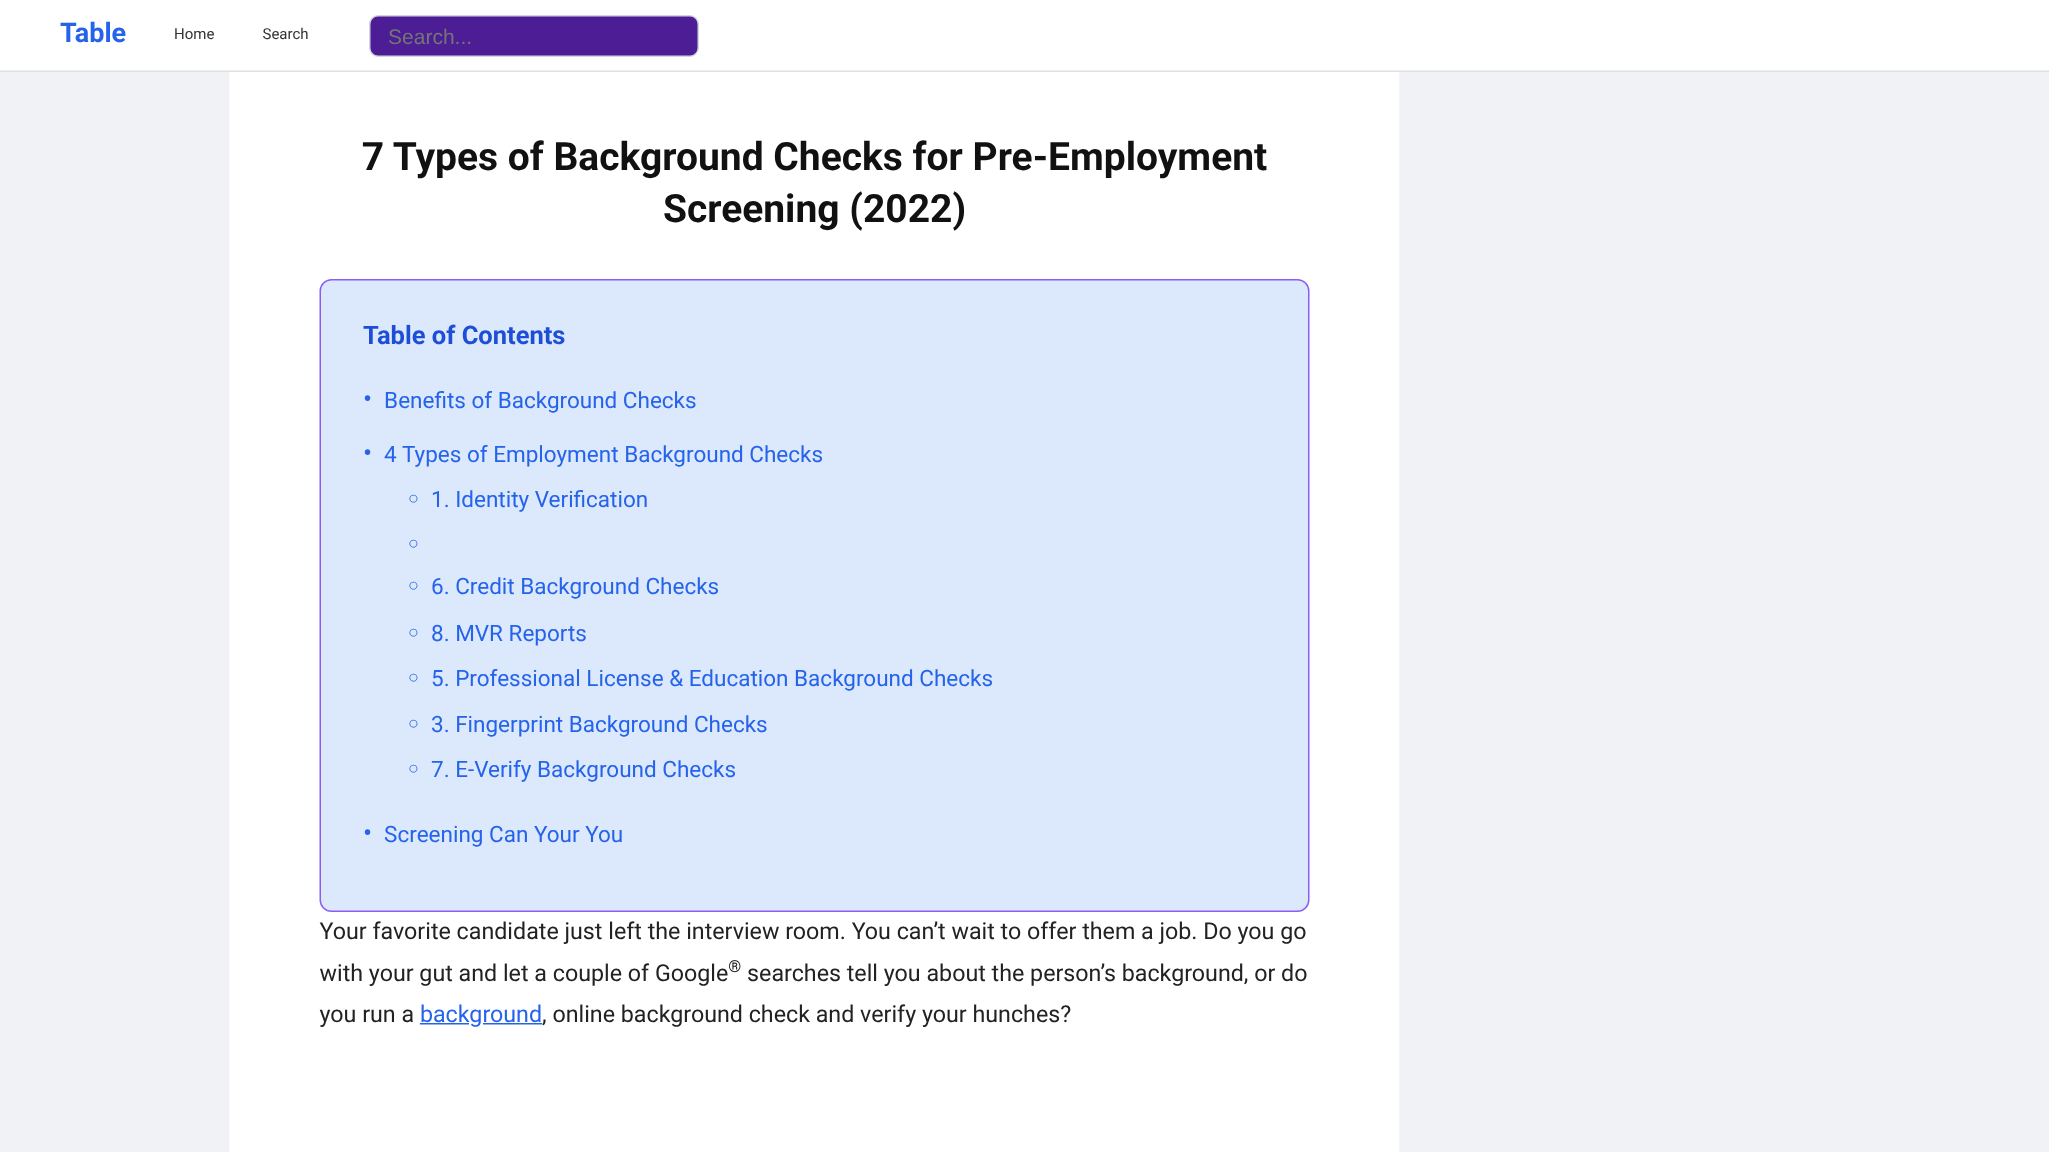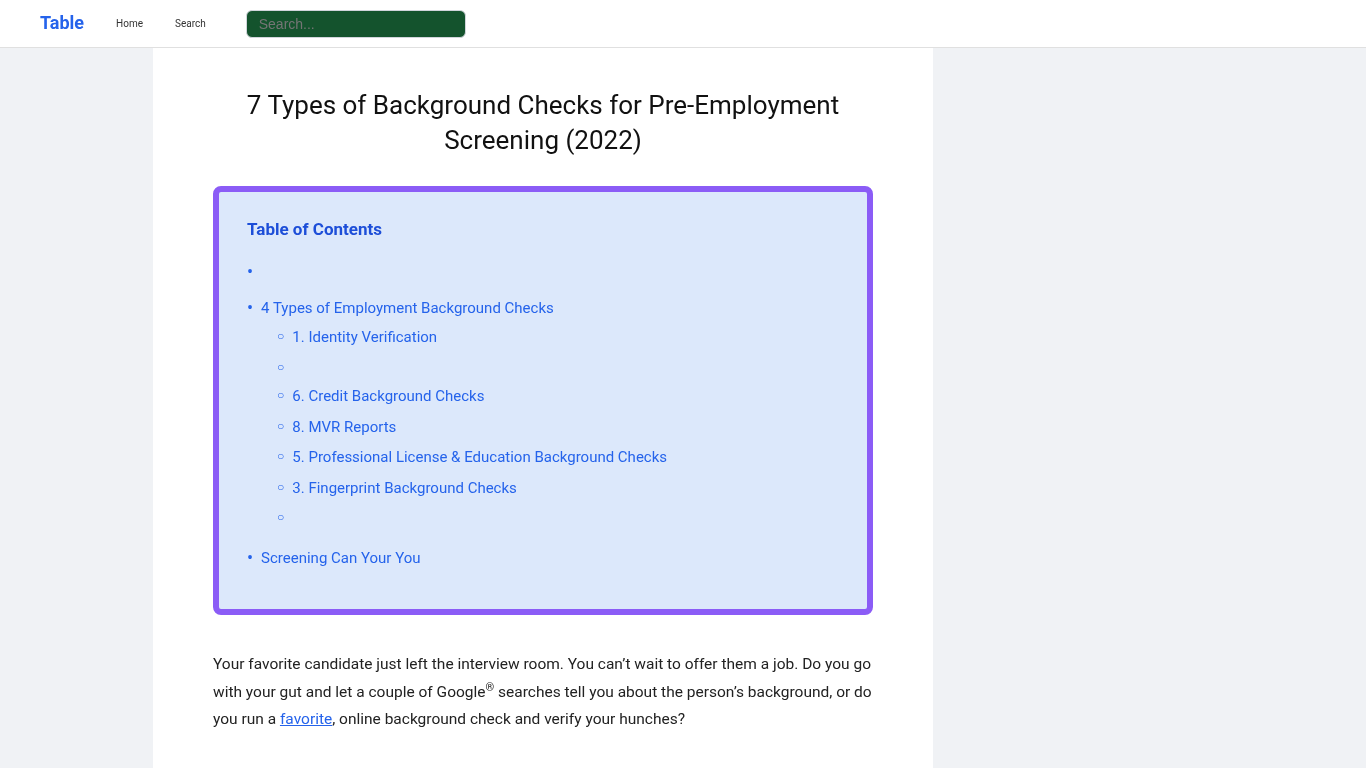--- a/index.html
+++ b/index.html
@@ -48,21 +48,21 @@
     }
 
     .nav-search {
       border: 1px solid #d1d5db;
       border-radius: 6px;
       padding: 5px 12px;
       font-size: 14px;
       color: #999;
       width: 220px;
       outline: none;
-      background: #14532d;
+      background: #4c1d95;
     }
 
     
     .page-wrapper {
       display: flex;
       justify-content: center;
       padding: 0;
       background: #f0f2f5;
     }
 
@@ -70,34 +70,33 @@
       background: #fff;
       width: 780px;
       min-height: 720px;
       padding: 40px 60px 60px 60px;
       margin: 0;
     }
 
     
     .article-title {
       font-size: 26px;
-      font-weight: 400;
+      font-weight: 700;
       text-align: center;
       color: #111;
       line-height: 1.35;
       margin-bottom: 28px;
     }
 
     
     .toc-box {
       background: #dce8fb;
-      border: 6px solid #8b5cf6;
+      border: 1px solid #8b5cf6;
       border-radius: 8px;
       padding: 24px 28px 28px 28px;
-      margin-bottom: 36px;
     }
 
     .toc-title {
       font-size: 17px;
       font-weight: 700;
       color: #1d4ed8;
       margin-bottom: 16px;
     }
 
     .toc-list {
@@ -191,20 +190,23 @@
   <div class="content-col">
 
     <h1 class="article-title">7 Types of Background Checks for Pre-Employment Screening (2022)</h1>
 
     <div class="toc-box">
       <div class="toc-title">Table of Contents</div>
       <ul class="toc-list">
 
         <li>
           <span class="toc-bullet">•</span>
+          <div>
+            <a class="toc-link">Benefits of Background Checks</a>
+          </div>
         </li>
 
         <li>
           <span class="toc-bullet">•</span>
           <div>
             <a class="toc-link">4 Types of Employment Background Checks</a>
             <ul class="toc-sub-list">
               <li>
                 <span class="toc-sub-bullet">○</span>
                 <a class="toc-link">1. Identity Verification</a>
@@ -223,36 +225,37 @@
               <li>
                 <span class="toc-sub-bullet">○</span>
                 <a class="toc-link">5. Professional License &amp; Education Background Checks</a>
               </li>
               <li>
                 <span class="toc-sub-bullet">○</span>
                 <a class="toc-link">3. Fingerprint Background Checks</a>
               </li>
               <li>
                 <span class="toc-sub-bullet">○</span>
+                <a class="toc-link">7. E-Verify Background Checks</a>
               </li>
             </ul>
           </div>
         </li>
 
         <li>
           <span class="toc-bullet">•</span>
           <div>
             <a class="toc-link">Screening Can Your You</a>
           </div>
         </li>
 
       </ul>
     </div>
 
     <p class="article-body">
-      <span>Your favorite candidate just left the interview room. You can’t wait to offer them a job. Do you go with your gut and let a couple of Google</span><sup>®</sup><span> searches tell you about the person’s background, or do you run a </span><a>favorite</a><span>, online background check and verify your hunches?</span>
+      <span>Your favorite candidate just left the interview room. You can’t wait to offer them a job. Do you go with your gut and let a couple of Google</span><sup>®</sup><span> searches tell you about the person’s background, or do you run a </span><a>background</a><span>, online background check and verify your hunches?</span>
     </p>
 
   </div>
 
   <div class="right-sidebar"></div>
 
 </div>
 
 </body></html>

